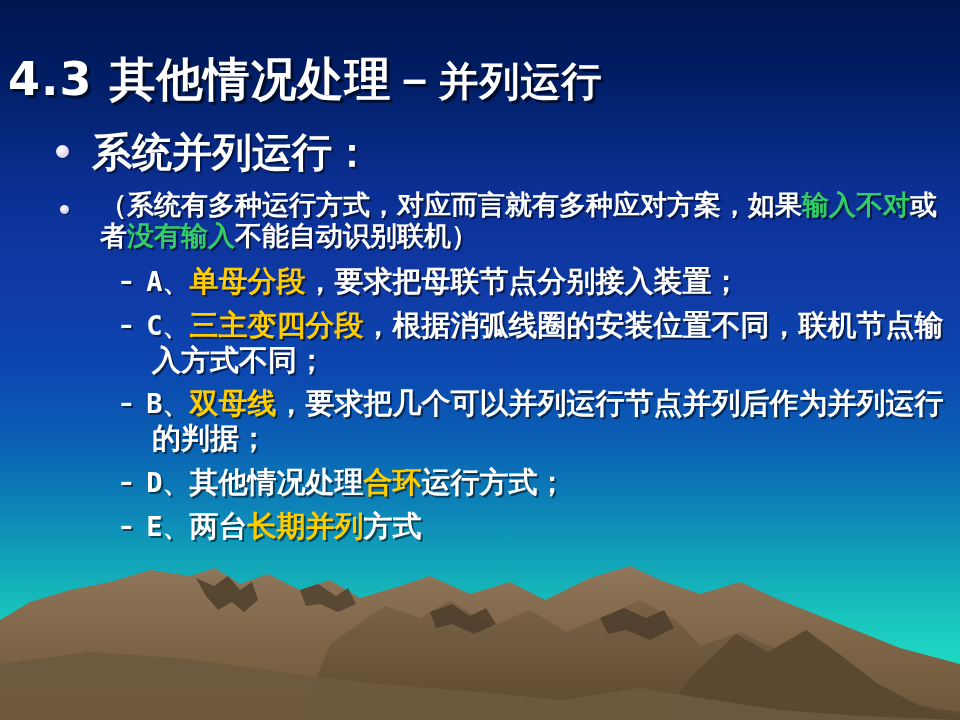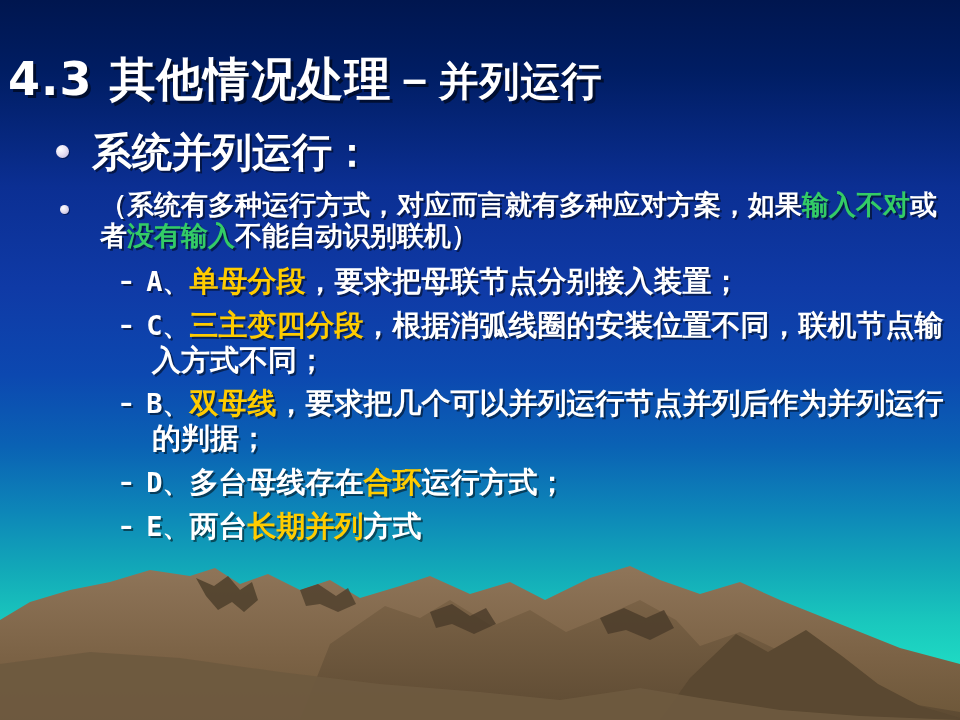--- a/index.html
+++ b/index.html
@@ -136,17 +136,17 @@
         <span class="bullet"></span>
         <span class="btxt"><span class="">系统并列运行：</span></span>
       </div>
       <div class="lvl1 row2">
         <span class="bullet"></span>
         <span class="btxt"><span class="">（系统有多种运行方式，对应而言就有多种应对方案，如果</span><span class="hl-g">输入不对</span><span class="">或者</span><span class="hl-g">没有输入</span><span class="">不能自动识别联机）</span></span>
       </div>
       <div class="lvl2"><span class="dash">– </span><span class="lt">A、</span><span class="hl-y">单母分段</span><span class="">，要求把母联节点分别接入装置；</span></div>
       <div class="lvl2"><span class="dash">– </span><span class="lt">C、</span><span class="hl-y">三主变四分段</span><span class="">，根据消弧线圈的安装位置不同，联机节点输入方式不同；</span></div>
       <div class="lvl2"><span class="dash">– </span><span class="lt">B、</span><span class="hl-y">双母线</span><span class="">，要求把几个可以并列运行节点并列后作为并列运行的判据；</span></div>
-      <div class="lvl2"><span class="dash">– </span><span class="lt">D、</span><span class="">多台母线存在</span><span class="hl-y">合环</span><span class="">运行方式；</span></div>
+      <div class="lvl2"><span class="dash">– </span><span class="lt">D、</span><span class="">其他情况处理</span><span class="hl-y">合环</span><span class="">运行方式；</span></div>
       <div class="lvl2"><span class="dash">– </span><span class="lt">E、</span><span class="">两台</span><span class="hl-y">长期并列</span><span class="">方式</span></div>
     </div>
 
 </div>
 
 </body></html>

